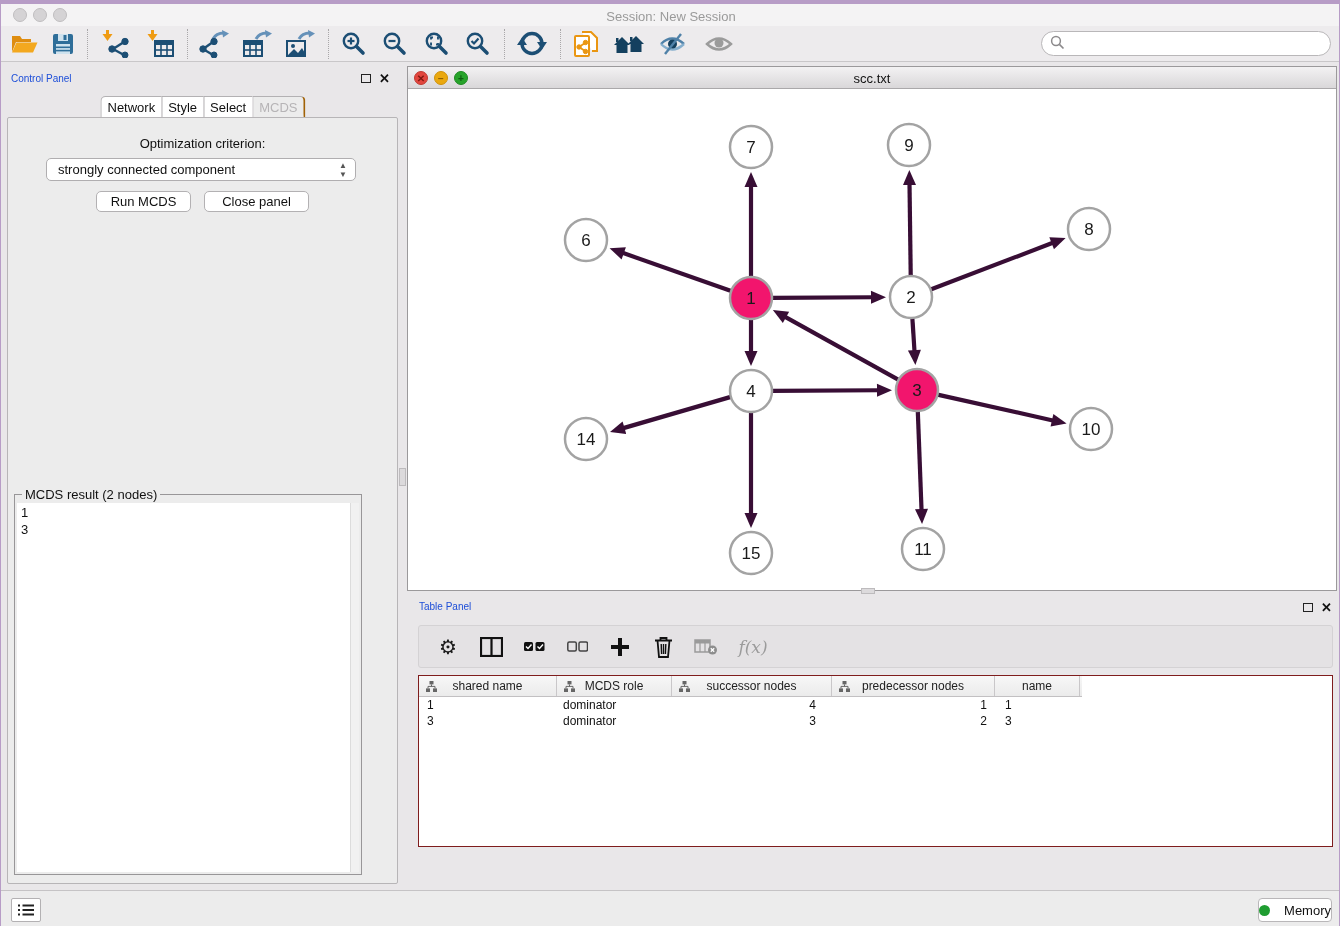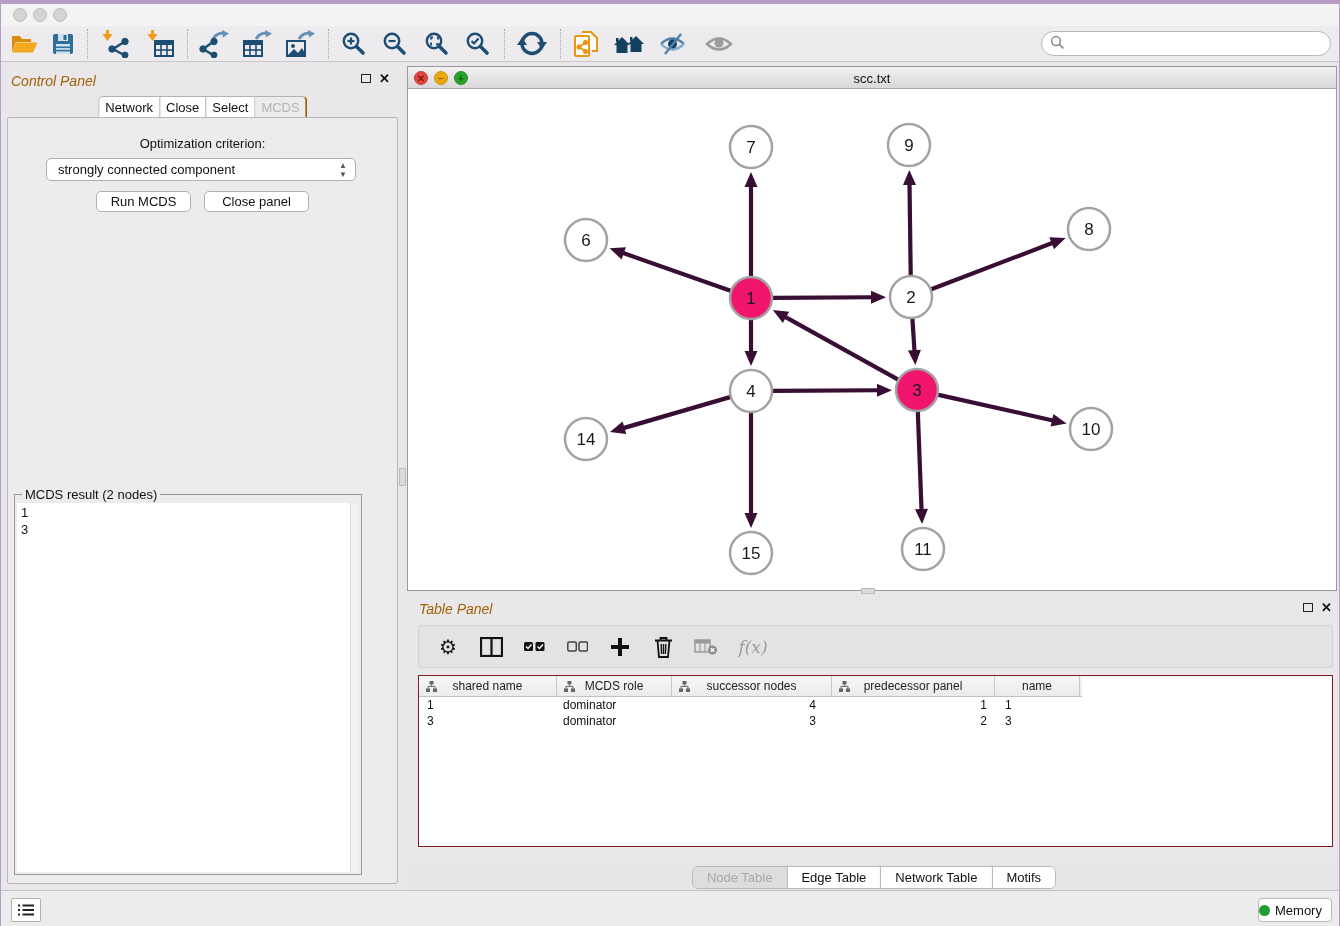--- a/index.html
+++ b/index.html
@@ -23,21 +23,21 @@
     border-bottom:1px solid #c9c7c9; display:flex; align-items:center; }
   .tb-icon { display:inline-flex; align-items:center; justify-content:center; height:32px; }
   .tb-sep { border-left:1px dotted #a9a7a9; height:30px; margin-left:13px; }
   #toolbar-search-wrap { margin-left:auto; margin-right:10px; position:relative; }
   #toolbar-search { width:290px; height:25px; border:1px solid #b9b7b9; border-radius:13px;
     background:#fff; padding-left:28px; font-size:13px; outline:none; }
   #search-glyph { position:absolute; left:9px; top:4px; }
 
   
   #control-panel { left:0; top:62px; width:404px; height:828px; background:#e9e7e9; }
-  .panel-head-title { font-size:14px; color:#a16207;font-style:italic; }
+  .panel-head-title { font-size:10px; color:#1d4ed8; }
   .float-icon { width:10px; height:9px; border:1.5px solid #222; display:inline-block; }
   .close-icon { font-size:13px; font-weight:bold; color:#111; line-height:10px; }
   #cp-tabs { top:34px; left:50%; transform:translateX(-50%); display:flex; }
   .cp-tab { font-size:13px; padding:3px 6px; background:#fff; border:1px solid #b3b1b3;
     border-right:none; color:#111; white-space:nowrap; }
   .cp-tab:first-child { border-top-left-radius:5px; }
   .cp-tab:last-child { border-right:2px solid #a16207; border-top-right-radius:5px; }
   .cp-tab.active { background:#ececec; color:#b6b4b6; border-bottom:1px solid #ececec; }
   #cp-box { left:6px; top:55px; width:391px; height:767px; background:#ececec;
     border:1px solid #b7b5b7; border-radius:2px; }
@@ -100,31 +100,32 @@
   .tp-tab:first-child { border-left:none; }
   .tp-tab.active { background:#dedcde; color:#aaa8aa; }
 
   
   #status-bar { left:0; top:890px; width:1340px; height:36px; background:#ececec;
     border-top:1px solid #c5c3c5; }
   #list-btn { left:10px; top:7px; width:30px; height:24px; background:#fff;
     border:1px solid #b3b1b3; border-radius:2px; display:flex; align-items:center; justify-content:center; }
   #memory-btn { right:9px; top:7px; width:74px; height:24px; background:#fff;
     border:1px solid #b9b7b9; border-radius:4px; display:flex; align-items:center;
-    justify-content:flex-start; gap:5px; font-size:13px; color:#111; }
+    justify-content:space-between; gap:5px; font-size:13px; color:#111; }
   #memory-dot { width:11px; height:11px; border-radius:50%; background:#1f9d31; }
 </style>
 </head>
 <body>
 
 <div class="abs" id="top-strip"></div>
 <div class="abs" id="title-bar">
   <span class="abs tl-dot tl-gray" style="left:12px"></span>
   <span class="abs tl-dot tl-gray" style="left:32px"></span>
   <span class="abs tl-dot tl-gray" style="left:52px"></span>
+  <div class="abs" id="window-title">Session: New Session</div>
 </div>
 
 <div class="abs" id="main-toolbar">
   <span class="tb-icon" style="margin-left:10px">
     <svg width="27" height="22" viewBox="0 0 27 22">
         <path d="M1 3h8l2 3h9v3H5L1 19z" fill="#df8d10"></path>
         <path d="M5.5 9.5h21l-4.5 10H1z" fill="#f3a81f"></path>
       </svg>
   </span>
   <span class="tb-icon" style="margin-left:14px">
@@ -283,21 +284,21 @@
     </span>
   </span>
 </div>
 
 <div class="abs" id="control-panel">
   <span class="abs panel-head-title" style="left:10px; top:11px">Control Panel</span>
   <span class="abs float-icon" style="left:360px; top:12px"></span>
   <span class="abs close-icon" style="left:378px; top:12px">✕</span>
   <div class="abs" id="cp-tabs">
       <div class="cp-tab">Network</div>
-      <div class="cp-tab">Close</div>
+      <div class="cp-tab">Style</div>
       <div class="cp-tab">Select</div>
       <div class="cp-tab active">MCDS</div>
     </div>
   <div class="abs" id="cp-box">
     <div class="abs" id="opt-select">
       <span>strongly connected component</span>
       <span id="opt-stepper">▲<br>▼</span>
     </div>
     <div class="abs" id="opt-label">Optimization criterion:</div>
     <div class="abs cp-btn" id="run-btn">Run MCDS</div>
@@ -540,21 +541,21 @@
               <rect x="0" y="7.4" width="4" height="3.6"></rect>
               <rect x="7" y="7.4" width="4" height="3.6"></rect>
             </g>
             <g stroke="#666" stroke-width="1">
               <line x1="5.5" y1="3.4" x2="5.5" y2="5.4"></line>
               <line x1="2" y1="5.4" x2="9" y2="5.4"></line>
               <line x1="2" y1="5.4" x2="2" y2="7.4"></line>
               <line x1="9" y1="5.4" x2="9" y2="7.4"></line>
             </g>
           </svg>
-          <span>predecessor panel</span>
+          <span>predecessor nodes</span>
         </div>
         <div class="th-cell" style="width: 85px;">
           <span>name</span>
         </div>
       </div>
     <div id="node-table-body">
         <div class="td-row">
           <div class="td-cell" style="width: 138px; text-align: left; padding-left: 8px;">1</div>
           <div class="td-cell" style="width: 115px; text-align: left; padding-left: 6px;">dominator</div>
           <div class="td-cell" style="width: 160px; text-align: right; padding-right: 16px;">4</div>
@@ -564,28 +565,20 @@
         <div class="td-row">
           <div class="td-cell" style="width: 138px; text-align: left; padding-left: 8px;">3</div>
           <div class="td-cell" style="width: 115px; text-align: left; padding-left: 6px;">dominator</div>
           <div class="td-cell" style="width: 160px; text-align: right; padding-right: 16px;">3</div>
           <div class="td-cell" style="width: 163px; text-align: right; padding-right: 8px;">2</div>
           <div class="td-cell" style="width: 85px; text-align: left; padding-left: 10px;">3</div>
         </div>
       </div>
   </div>
 
-  <div class="abs" id="tp-tabband">
-    <div id="tp-tabs">
-        <div class="tp-tab active">Node Table</div>
-        <div class="tp-tab">Edge Table</div>
-        <div class="tp-tab">Network Table</div>
-        <div class="tp-tab">Motifs</div>
-      </div>
-  </div>
 </div>
 
 <div class="abs" id="status-bar">
   <div class="abs" id="list-btn">
     <svg width="16" height="14" viewBox="0 0 16 14">
         <g stroke="#222" stroke-width="2">
           <line x1="4.5" y1="2.5" x2="16" y2="2.5"></line>
           <line x1="4.5" y1="7" x2="16" y2="7"></line>
           <line x1="4.5" y1="11.5" x2="16" y2="11.5"></line>
         </g>

